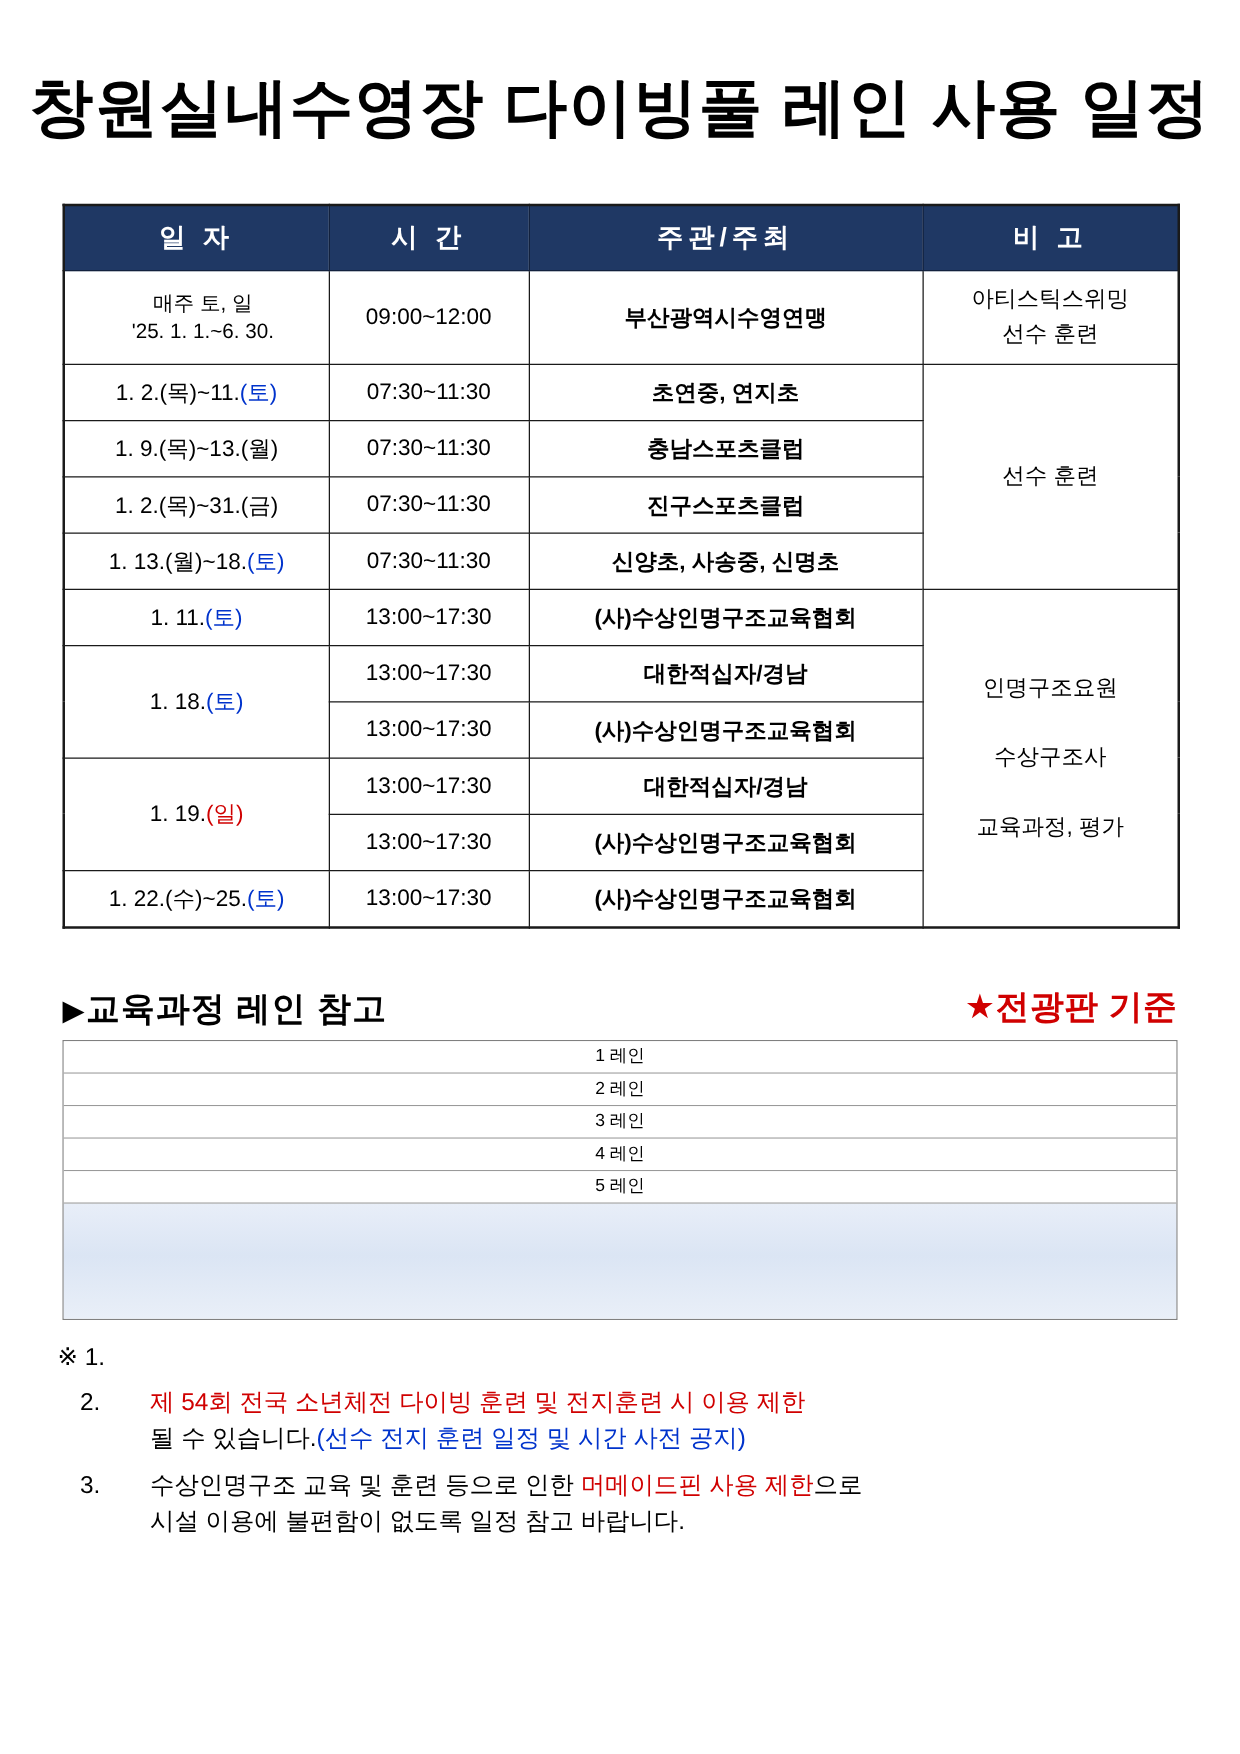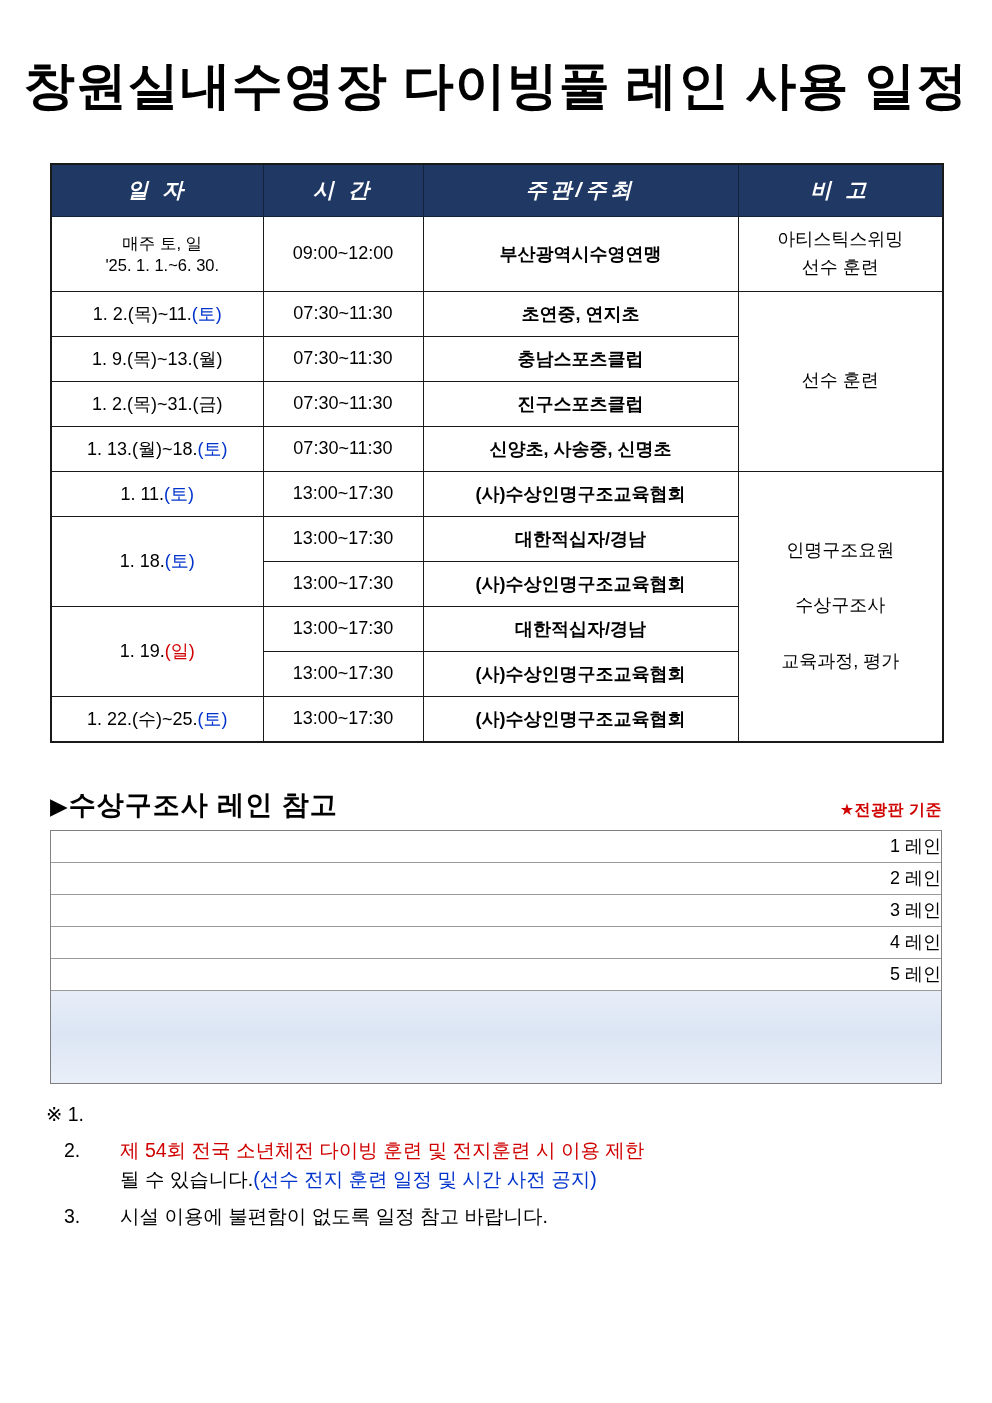--- a/index.html
+++ b/index.html
@@ -44,21 +44,20 @@
   }
   table.sched th {
     background: #1f3864;
     color: #ffffff;
     font-size: 21px;
     font-weight: bold;
     letter-spacing: 4px;
     padding: 11px 0 12px 0;
     border: 1px solid #12213d;
     text-align: center;
-    font-style: italic;
   }
   table.sched td {
     border: 1px solid #1a1a1a;
     font-size: 18px;
     padding: 9px 6px;
     text-align: center;
     height: 26px;
     vertical-align: middle;
     background: #ffffff;
   }
@@ -99,35 +98,35 @@
     justify-content: space-between;
   }
   .lane-title {
     font-size: 27px;
     font-weight: bold;
     letter-spacing: 1px;
   }
   .lane-title .arrow { font-size: 23px; }
   .lane-note {
     color: #d00000;
-    font-size: 16px;
+    font-size: 27px;
     font-weight: bold;
     letter-spacing: 0.5px;
     padding-bottom: 2px;
   }
   .lane-box {
     margin: 7px 50px 0 50px;
     width: 892px;
     box-sizing: border-box;
     border: 1px solid #808080;
   }
   .lane-row {
     border-bottom: 1px solid #9a9a9a;
-    text-align: right;
-    font-size: 18px;
+    text-align: center;
+    font-size: 14px;
     padding: 3px 0 4px 0;
     background: #ffffff;
   }
   .lane-pool {
     height: 92px;
     background: linear-gradient(180deg, #e8eef8 0%, #dbe5f4 45%, #e9eff8 100%);
   }
 
   
   .notes {
@@ -266,21 +265,21 @@
           </td>
           <td>13:00~17:30</td>
           <td class="org-cell">(사)수상인명구조교육협회</td>
         </tr>
       </tbody>
     </table>
   </div>
 
   <div class="lane-head">
     <div class="lane-title">
-      <span class="arrow">▶</span><span>수상구조사 레인 참고</span>
+      <span class="arrow">▶</span><span>교육과정 레인 참고</span>
     </div>
     <div class="lane-note">★전광판 기준</div>
   </div>
 
   <div class="lane-box">
     <div class="lane-row">1 레인</div>
     <div class="lane-row">2 레인</div>
     <div class="lane-row">3 레인</div>
     <div class="lane-row">4 레인</div>
     <div class="lane-row">5 레인</div>
@@ -301,19 +300,22 @@
         <div class="red">제 54회 전국 소년체전 다이빙 훈련 및 전지훈련 시 이용 제한</div>
         <div class="note-line2">
           <span>될 수 있습니다.</span><span class="blue">(선수 전지 훈련 일정 및 시간 사전 공지)</span>
         </div>
       </div>
     </div>
 
     <div class="note-item">
       <div class="note-mark" style="padding-left:18px;">3.</div>
       <div class="note-body">
+        <div>
+          <span>수상인명구조 교육 및 훈련 등으로 인한 </span><span class="red">머메이드핀 사용 제한</span><span>으로</span>
+        </div>
         <div class="note-line2">시설 이용에 불편함이 없도록 일정 참고 바랍니다.</div>
       </div>
     </div>
 
   </div>
 
 </div>
 
 </body></html>

